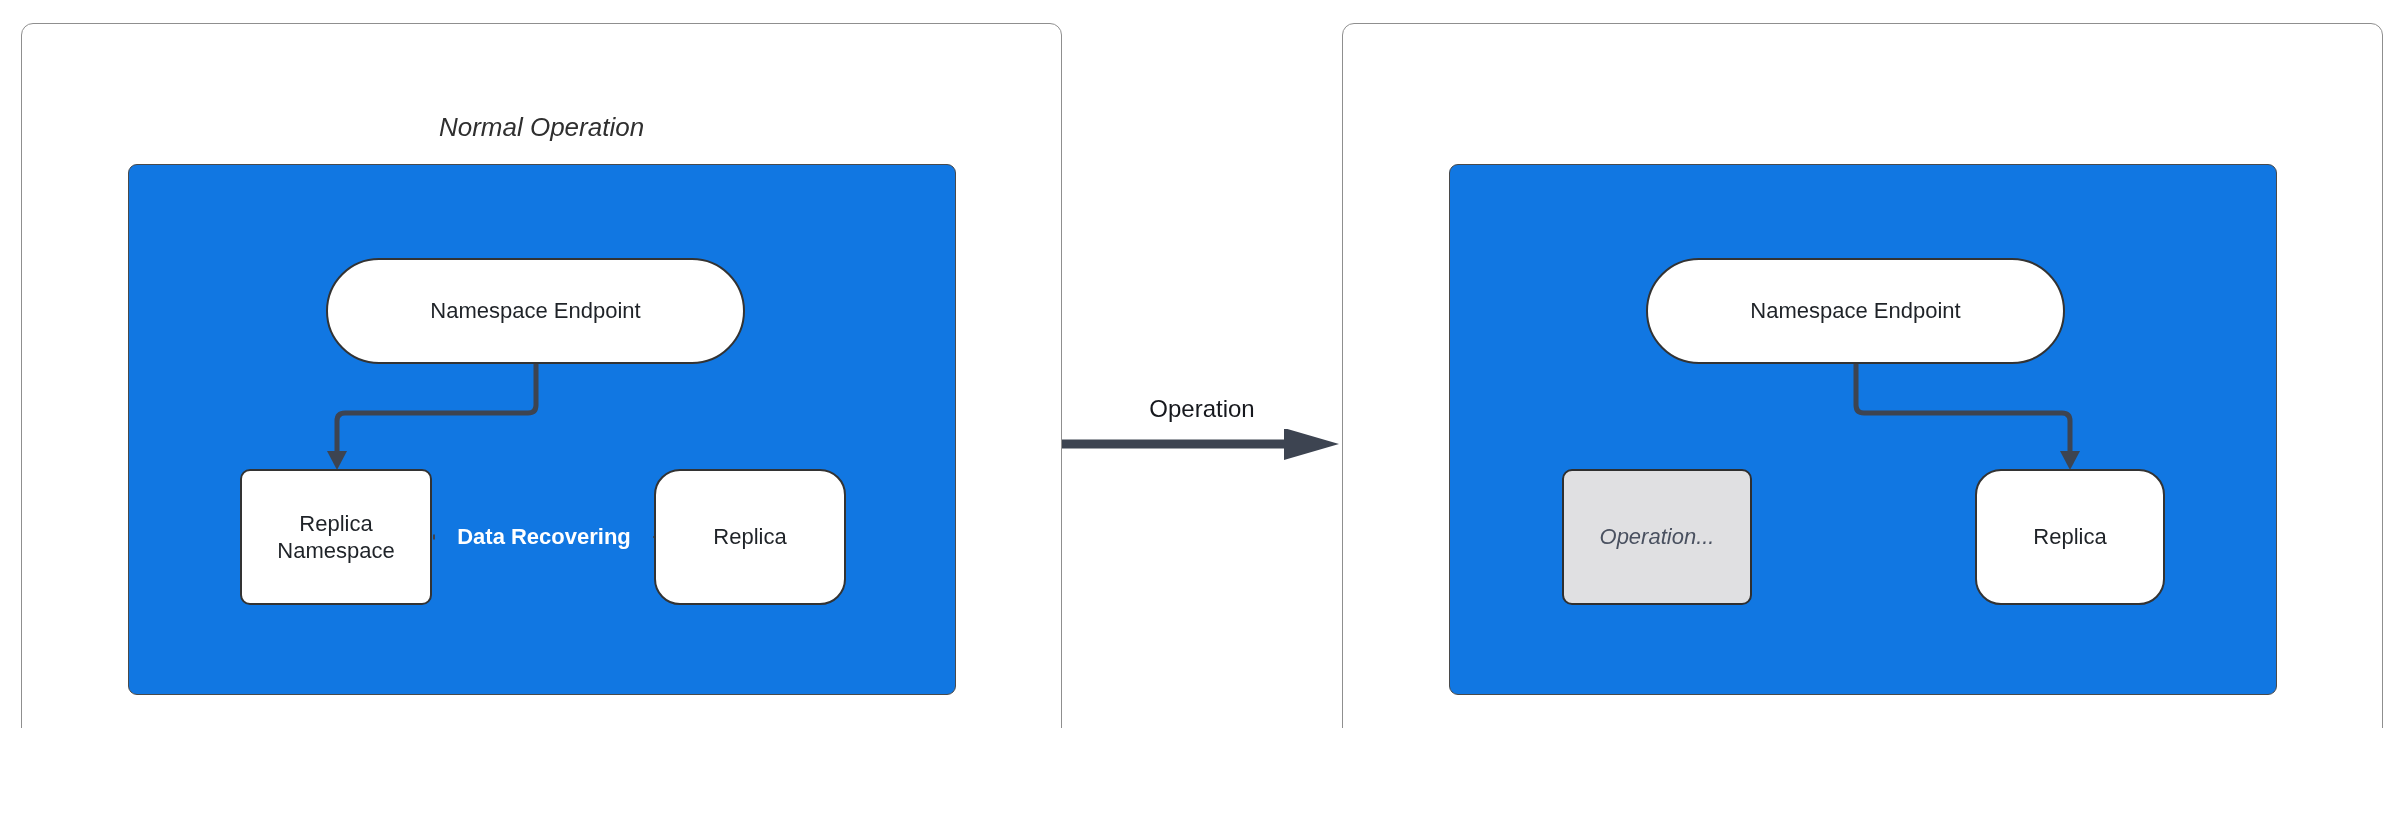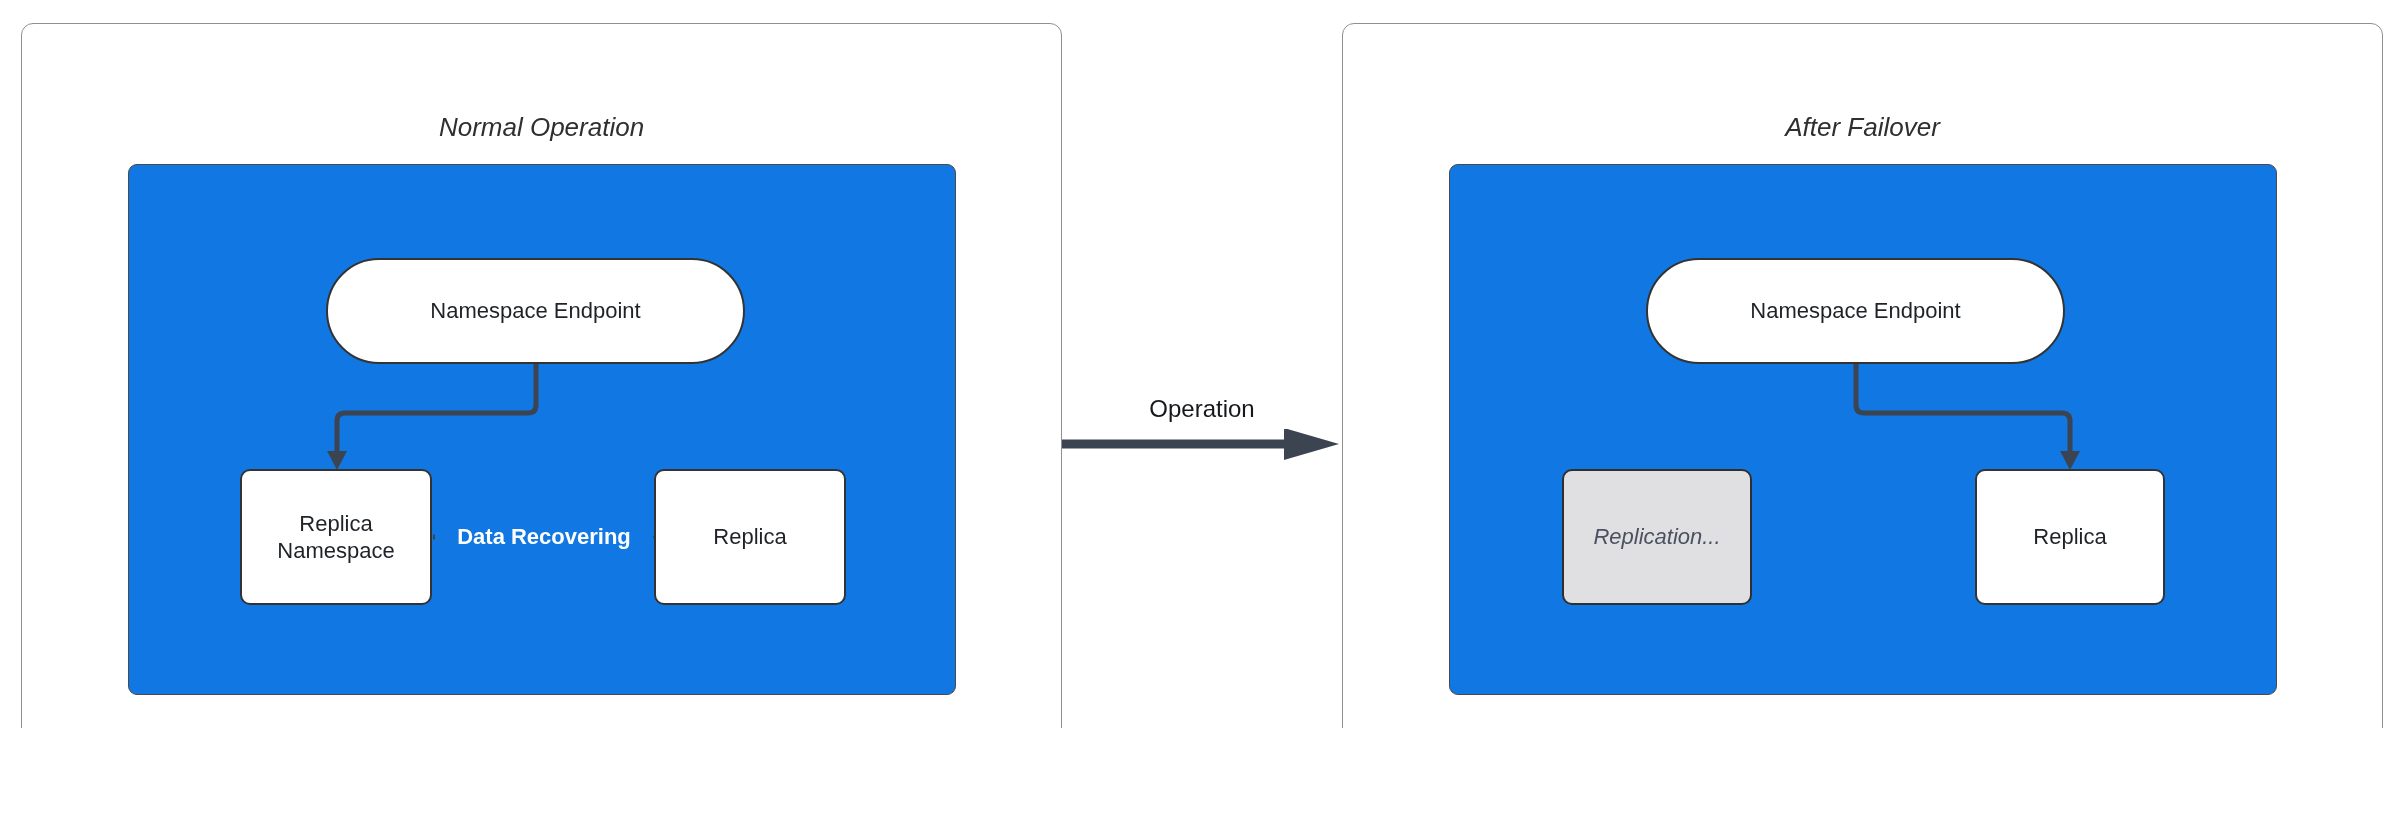--- a/index.html
+++ b/index.html
@@ -76,21 +76,21 @@
   }
   .panel.right .node.pill{left:196px;}
   .node.box{
     top:304px;
     width:192px;
     height:136px;
     border-radius:10px;
     padding:6px;
   }
   .node.box.pos-left{left:111px;}
-  .node.box.pos-right{left:525px;}
+  .node.box.pos-right{left:525px;border-radius:26px;}
   .panel.right .node.box.pos-left{left:112px;width:190px;}
   .panel.right .node.box.pos-right{width:190px;}
   .node.recovering{
     background:var(--gray-fill);
     color:var(--muted-text);
     font-style:italic;
     border-color:#2f2f2f;
   }
   .edges{
     position:absolute;
@@ -169,35 +169,34 @@
 
   <div class="failover">
     <div class="failover-label">Operation</div>
     <svg width="280" height="40" viewBox="0 0 280 40">
       <rect x="0" y="10.5" width="226" height="9" fill="#3d4451"></rect>
       <polygon points="222,-1 222,31 277,15" fill="#3d4451"></polygon>
     </svg>
   </div>
 
   <div class="panel right">
-    <div class="panel-title">After Failover</div>
 
     <div class="subgraph">
       <svg class="edges" viewBox="0 0 828 531" width="828" height="531">
 
         <path d="M406,199 L406,240 Q406,248 414,248 L612,248 Q620,248 620,256 L620,288" fill="none" stroke="#3d4451" stroke-width="5"></path>
         <polygon points="610,286 630,286 620,305" fill="#3d4451"></polygon>
       </svg>
 
       <div class="node pill">
         <span>Namespace Endpoint</span>
       </div>
 
       <div class="node box pos-left recovering">
-        <span>Replication...</span>
+        <span>Operation...</span>
       </div>
 
       <div class="node box pos-right">
         <span>Replica</span>
       </div>
     </div>
   </div>
 
 </div>
 

